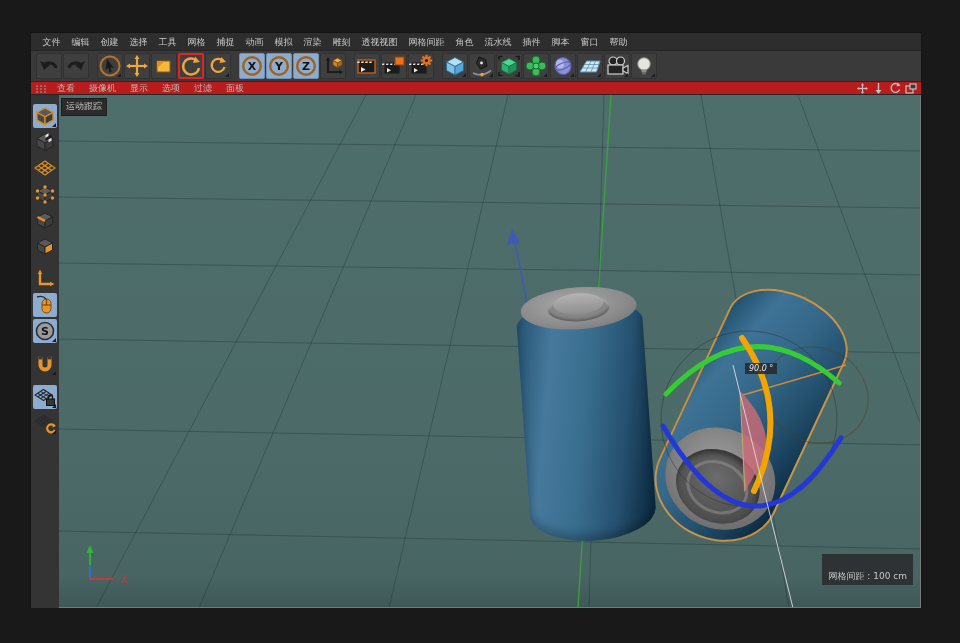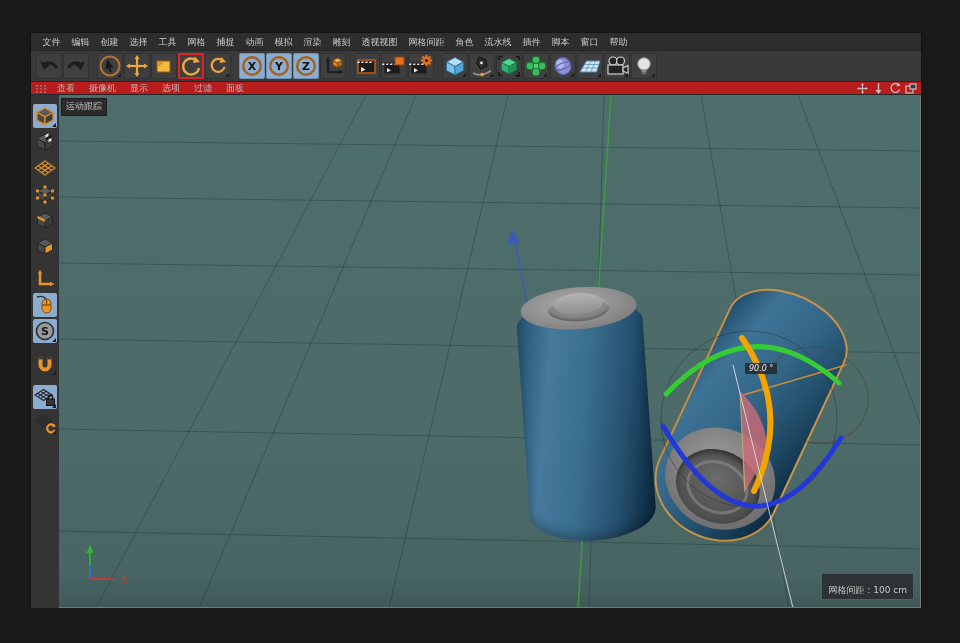--- a/index.html
+++ b/index.html
@@ -66,22 +66,22 @@
     position:relative; flex:1; overflow:hidden;
     background:linear-gradient(#4e6e6c 0%, #4b6a68 70%, #486563 94%, #3e5856 100%);
     border-right:1px solid #787878; border-bottom:1px solid #787878;
   }
   .layer { position:absolute; left:0; top:0; pointer-events:none; }
   .view-label {
     position:absolute; left:2px; top:3px; background:#2b2b2b; border:1px solid #1d1d1d;
     color:#c8c8c8; font-size:9px; padding:1px 4px 2px 4px; pointer-events:none;
   }
   .grid-label {
-    position:absolute; right:6px; bottom:7px; background:#2e3234; border:1px solid #585c5e;
-    color:#c8c8c8; font-size:9px; padding:10px 6px 2px 6px;
+    position:absolute; right:6px; bottom:21px; background:#2e3234; border:1px solid #585c5e;
+    color:#c8c8c8; font-size:9px; padding:16px 6px 2px 6px;
   }
   .angle-label {
     position:absolute; left:686px; top:268px; background:rgba(36,42,48,0.88);
     color:#e8e8e8; font-size:8px; padding:1px 4px; pointer-events:none;font-style:italic;
   }
   
   .cyl-standing { position:absolute; left:462px; top:190px; width:130px; height:258px; transform:rotate(-4deg); }
   .cyl-standing .body {
     position:absolute; left:2px; top:16px; width:126px; height:240px;
     border-radius:63px 63px 63px 63px / 22px 22px 30px 30px;

